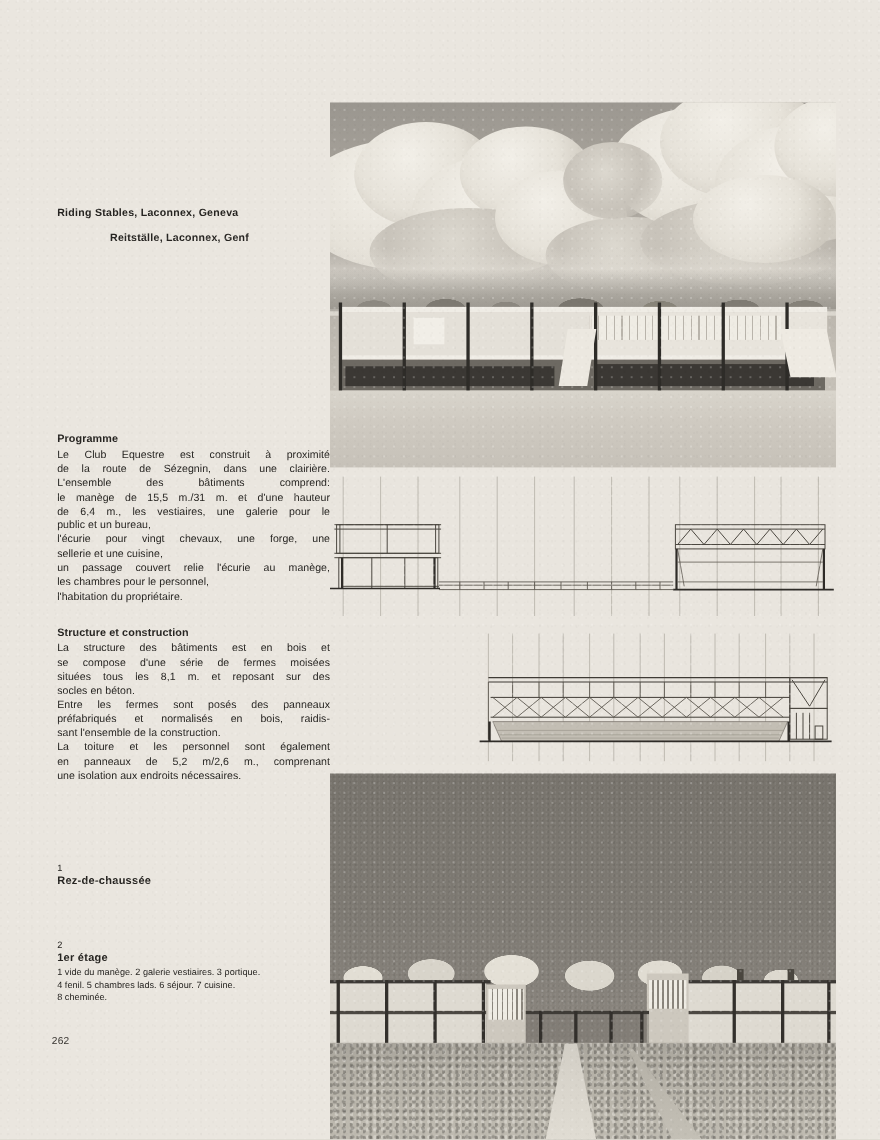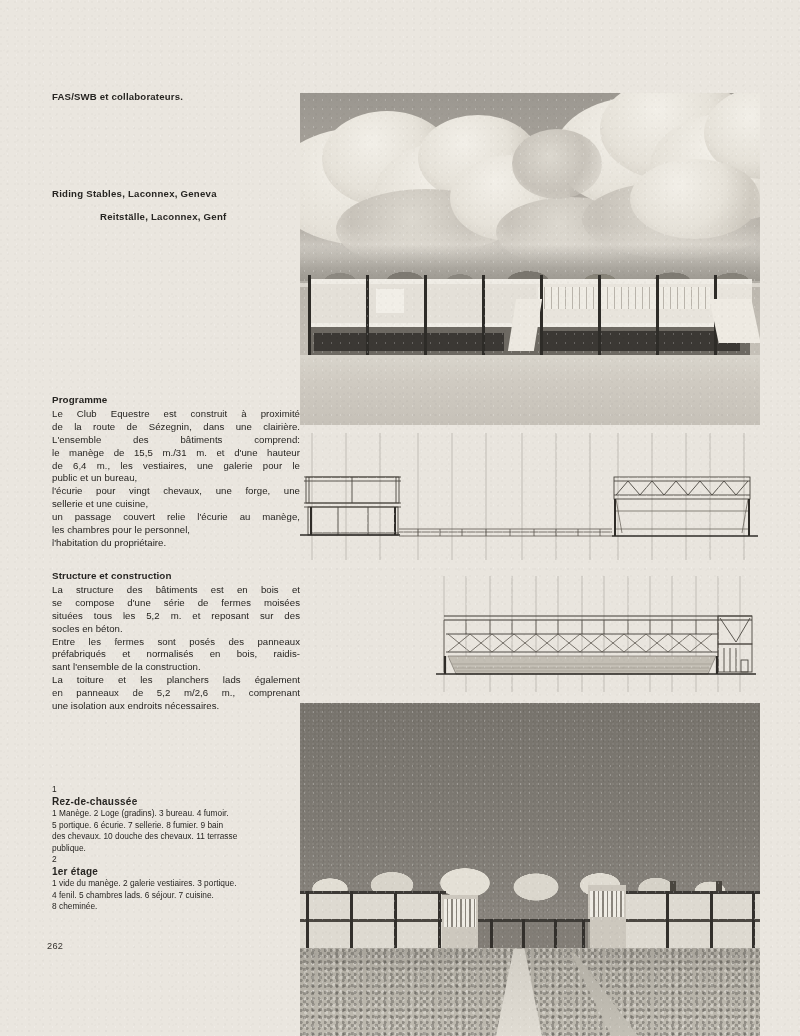--- a/index.html
+++ b/index.html
@@ -216,21 +216,20 @@
     background-size: 6px 6px, 8px 8px, 7px 7px;
   }
 </style>
 </head>
 <body>
 
 <div class="page">
 
 
   <div class="architects">
-    <div>FAS/SWB et collaborateurs.</div>
   </div>
 
   <div class="subtitle-en">Riding Stables, Laconnex, Geneva</div>
   <div class="subtitle-de">Reitställe, Laconnex, Genf</div>
 
   <div class="sec" id="sec-programme">
     <div class="sec-head">Programme</div>
     <div class="sec-body">
       <span class="ln j">Le Club Equestre est construit à proximité</span>
       <span class="ln j">de la route de Sézegnin, dans une clairière.</span>
@@ -244,40 +243,34 @@
       <span class="ln">les chambres pour le personnel,</span>
       <span class="ln">l'habitation du propriétaire.</span>
     </div>
   </div>
 
   <div class="sec" id="sec-structure">
     <div class="sec-head">Structure et construction</div>
     <div class="sec-body">
       <span class="ln j">La structure des bâtiments est en bois et</span>
       <span class="ln j">se compose d'une série de fermes moisées</span>
-      <span class="ln j">situées tous les 5,2 m. et reposant sur des</span>
+      <span class="ln j">situées tous les 8,1 m. et reposant sur des</span>
       <span class="ln">socles en béton.</span>
       <span class="ln j">Entre les fermes sont posés des panneaux</span>
       <span class="ln j">préfabriqués et normalisés en bois, raidis-</span>
       <span class="ln">sant l'ensemble de la construction.</span>
-      <span class="ln j">La toiture et les planchers lads également</span>
+      <span class="ln j">La toiture et les personnel sont également</span>
       <span class="ln j">en panneaux de 5,2 m/2,6 m., comprenant</span>
       <span class="ln">une isolation aux endroits nécessaires.</span>
     </div>
   </div>
 
   <div class="legend" id="legend-1">
     <div class="legend-num">1</div>
     <div class="legend-title">Rez-de-chaussée</div>
-    <div class="legend-body">
-      <span class="ln">1 Manège. 2 Loge (gradins). 3 bureau. 4 fumoir.</span>
-      <span class="ln">5 portique. 6 écurie. 7 sellerie. 8 fumier. 9 bain</span>
-      <span class="ln">des chevaux. 10 douche des chevaux. 11 terrasse</span>
-      <span class="ln">publique.</span>
-    </div>
   </div>
 
   <div class="legend" id="legend-2">
     <div class="legend-num">2</div>
     <div class="legend-title">1er étage</div>
     <div class="legend-body">
       <span class="ln">1 vide du manège. 2 galerie vestiaires. 3 portique.</span>
       <span class="ln">4 fenil. 5 chambres lads. 6 séjour. 7 cuisine.</span>
       <span class="ln">8 cheminée.</span>
     </div>

